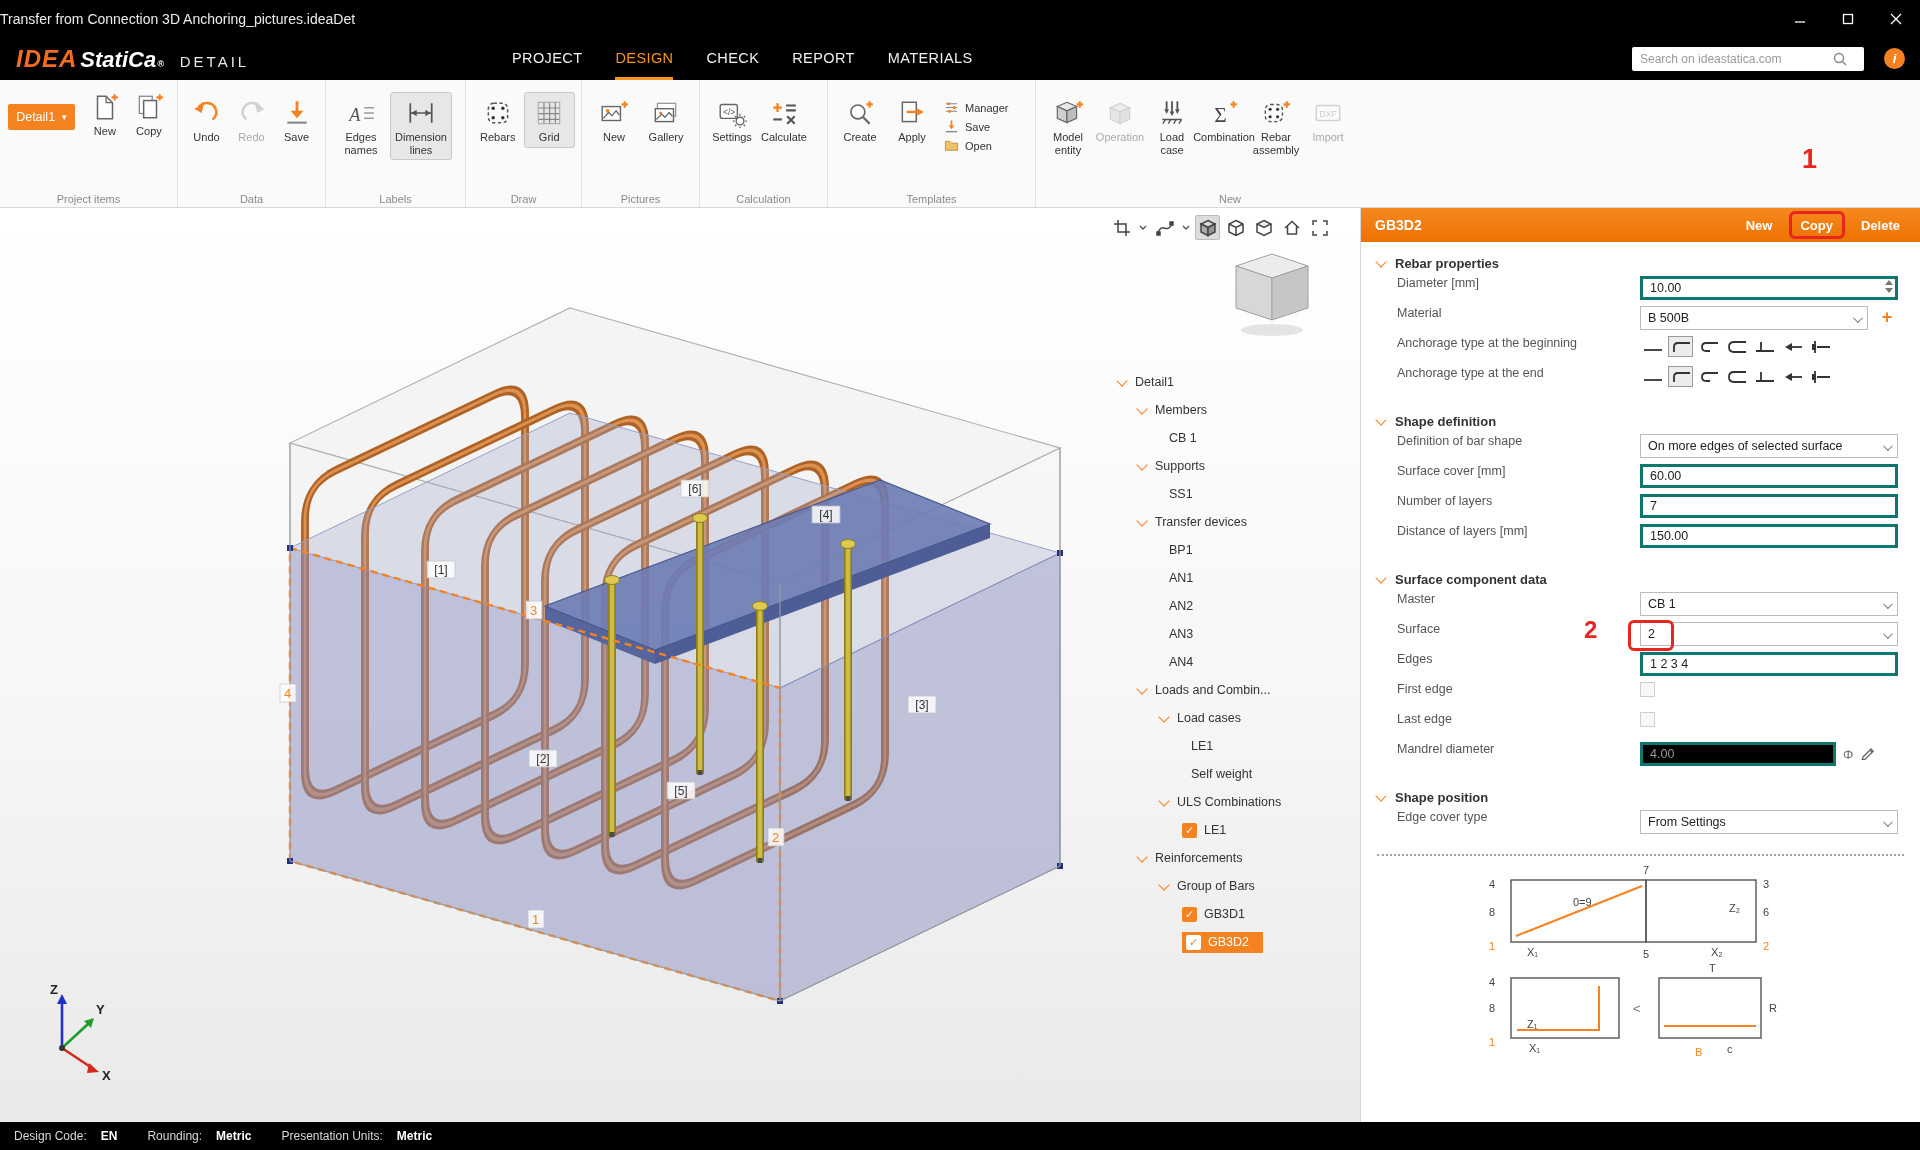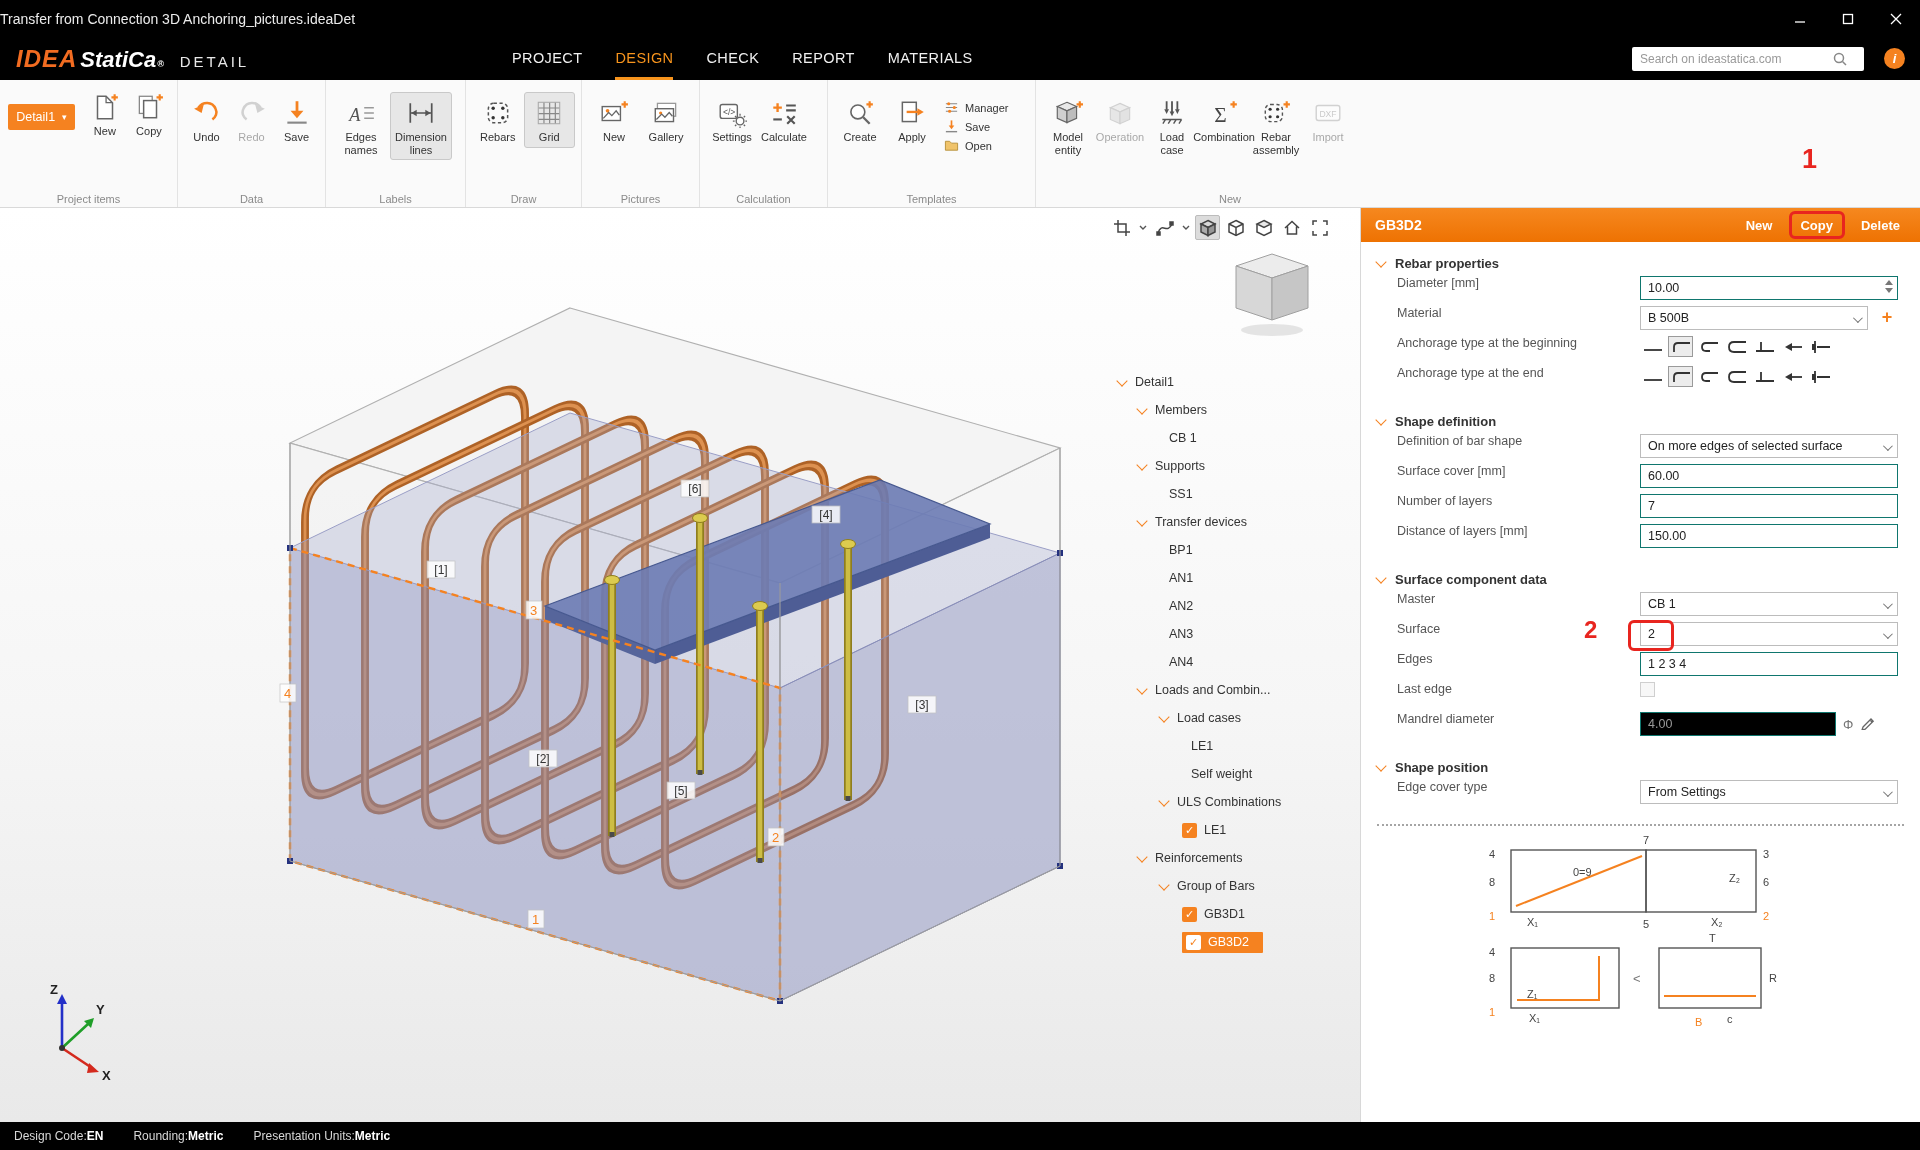--- a/index.html
+++ b/index.html
@@ -73,21 +73,21 @@
   .panel { position:absolute; left:1360px; top:0; width:560px; height:914px; background:#fff; border-left:1px solid #d8d8d8; display:flex; flex-direction:column; }
   .panel-header { height:34px; flex:none; background:linear-gradient(#F6881F,#EE7202); display:flex; align-items:center; color:#fff; }
   .ph-title { font-weight:bold; font-size:14px; margin-left:14px; }
   .ph-actions { margin-left:auto; display:flex; gap:28px; margin-right:20px; font-size:13px; font-weight:bold; }
   .psec { display:flex; align-items:center; padding-left:16px; height:26px; margin-top:12px; }
   .psec .chev { margin-right:10px; }
   .psec-label { font-weight:bold; font-size:13px; color:#333; }
   .prow { height:30px; flex:none; display:flex; align-items:flex-start; padding:0 22px 0 36px; }
   .plabel { font-size:12.5px; color:#555; flex:1; }
   .pctrl { width:258px; display:flex; align-items:center; position:relative; }
-  .pinput { height:24px; width:100%; border:1px solid #0f766e; background:#fff; font-size:12.5px; color:#222; padding:8px 7px; font-family:"Liberation Sans",sans-serif; }
+  .pinput { height:24px; width:100%; border:3px solid #0f766e; background:#fff; font-size:12.5px; color:#222; padding:8px 7px; font-family:"Liberation Sans",sans-serif; }
   .pinput:disabled { background:#000000; color:#999; }
   .psel { height:24px; width:100%; border:1px solid #bcbcbc; background:#fff; display:flex; align-items:center; padding:0 20px 0 7px; font-size:12.5px; color:#222; position:relative; }
   .sel-chev { position:absolute; right:7px; top:9px; width:7px; height:7px; border-right:1.6px solid #777; border-bottom:1.6px solid #777; transform:rotate(45deg) translateY(-2px); }
   .spin { position:absolute; right:5px; top:4px; display:flex; flex-direction:column; gap:3px; }
   .spin i { width:0; height:0; border-left:4px solid transparent; border-right:4px solid transparent; }
   .spin .up { border-bottom:5px solid #777; }
   .spin .dn { border-top:5px solid #777; }
   .plus-btn { width:20px; height:20px; margin-left:9px; color:#F58220; font-size:18px; font-weight:bold; line-height:18px; text-align:center; flex:none; }
   .phi { color:#777; font-size:13px; margin:0 7px; flex:none; }
   .pencil svg { width:16px; height:16px; }
@@ -98,21 +98,21 @@
   .aicon.sel { border-color:#9a9a9a; background:#ececec; }
   .pdots { margin:14px 16px 0; border-top:2px dotted #a5a5a5; }
   .pdiagram { margin-top:4px; }
   .dg-rect { fill:none; stroke:#555; stroke-width:1.4; }
   .dg-o { stroke:#F58220; stroke-width:2; fill:none; }
   .dg-t { font-size:11px; fill:#444; }
   .dg-to { font-size:11px; fill:#F58220; }
 
   
   .statusbar { height:28px; background:#000; display:flex; align-items:center; padding-left:14px; font-size:12px; color:#d8d8d8; }
-  .statusbar b { color:#fff; margin-left:0; }
+  .statusbar b { color:#fff; margin-left:14px; }
   .sseg { margin-right:30px; }
 
   
   .ann-num { position:absolute; color:#E8251F; font-weight:bold; z-index:50; }
   .ann-rect { position:absolute; border:3px solid #E8251F; border-radius:6px; z-index:50; }
 
   
   .lblchip { fill:#ffffff; opacity:.85; stroke:#c4c4c4; stroke-width:.8; }
   .lbltxt { font-size:12px; fill:#333; }
   .edgetxt { font-size:13px; fill:#F58220; }
@@ -874,20 +874,26 @@
             <span class="psel">
               <span>2</span>
               <span class="sel-chev"></span>
             </span>
           </span>
       </div>
       <div class="prow">
         <span class="plabel">Edges</span>
         <span class="pctrl">
             <input class="pinput" value="1 2 3 4" style="">
+          </span>
+      </div>
+      <div class="prow">
+        <span class="plabel">First edge</span>
+        <span class="pctrl">
+            <span class="pcb"></span>
           </span>
       </div>
       <div class="prow">
         <span class="plabel">Last edge</span>
         <span class="pctrl">
             <span class="pcb"></span>
           </span>
       </div>
       <div class="prow">
         <span class="plabel">Mandrel diameter</span>

